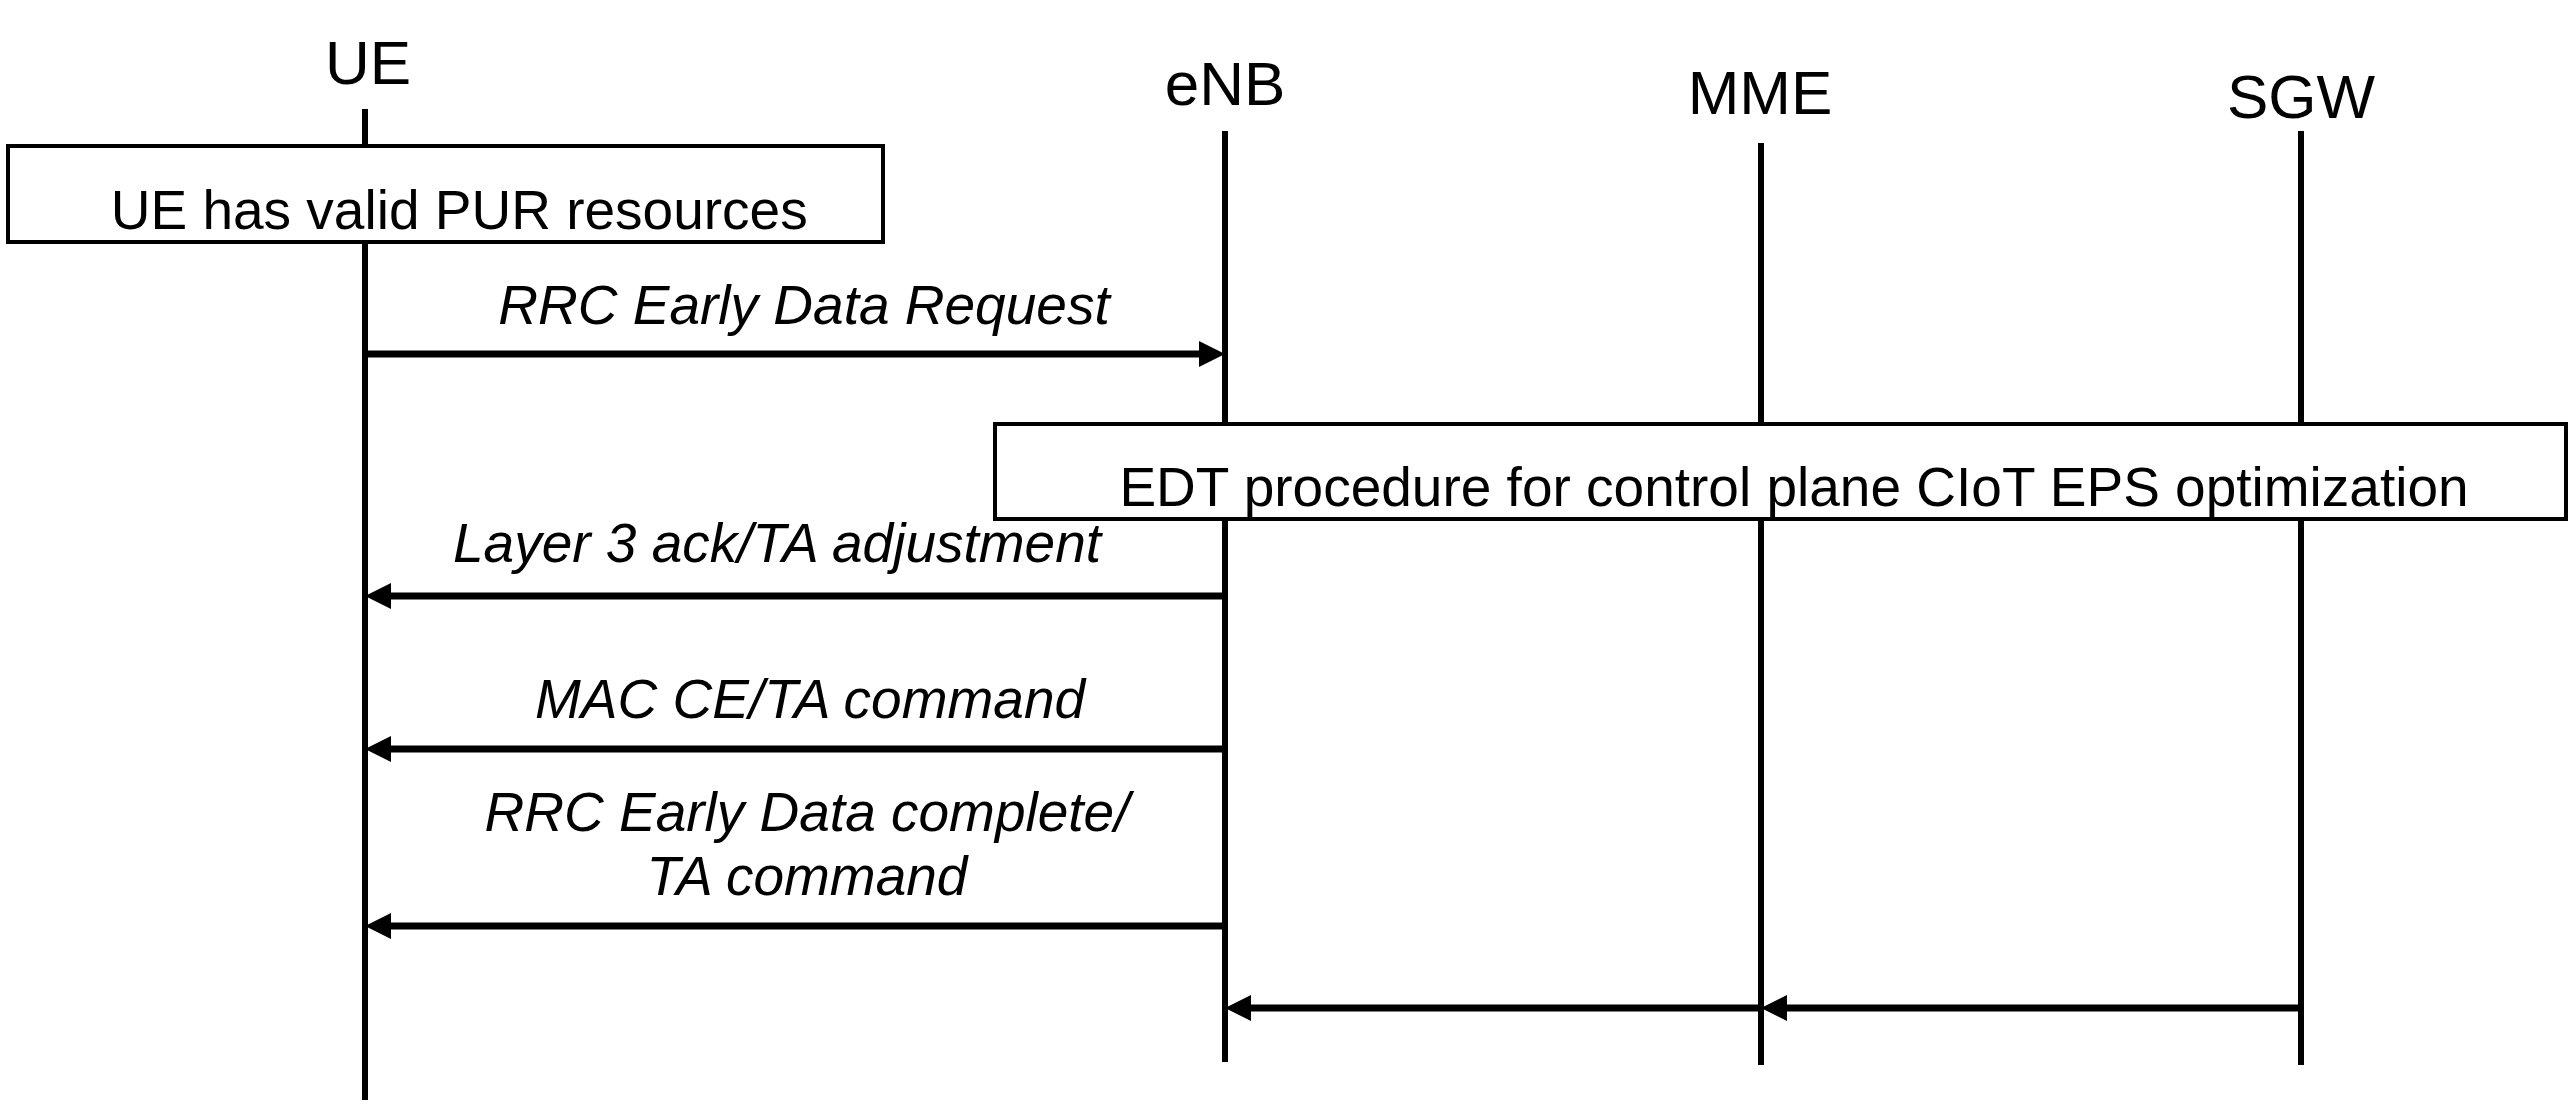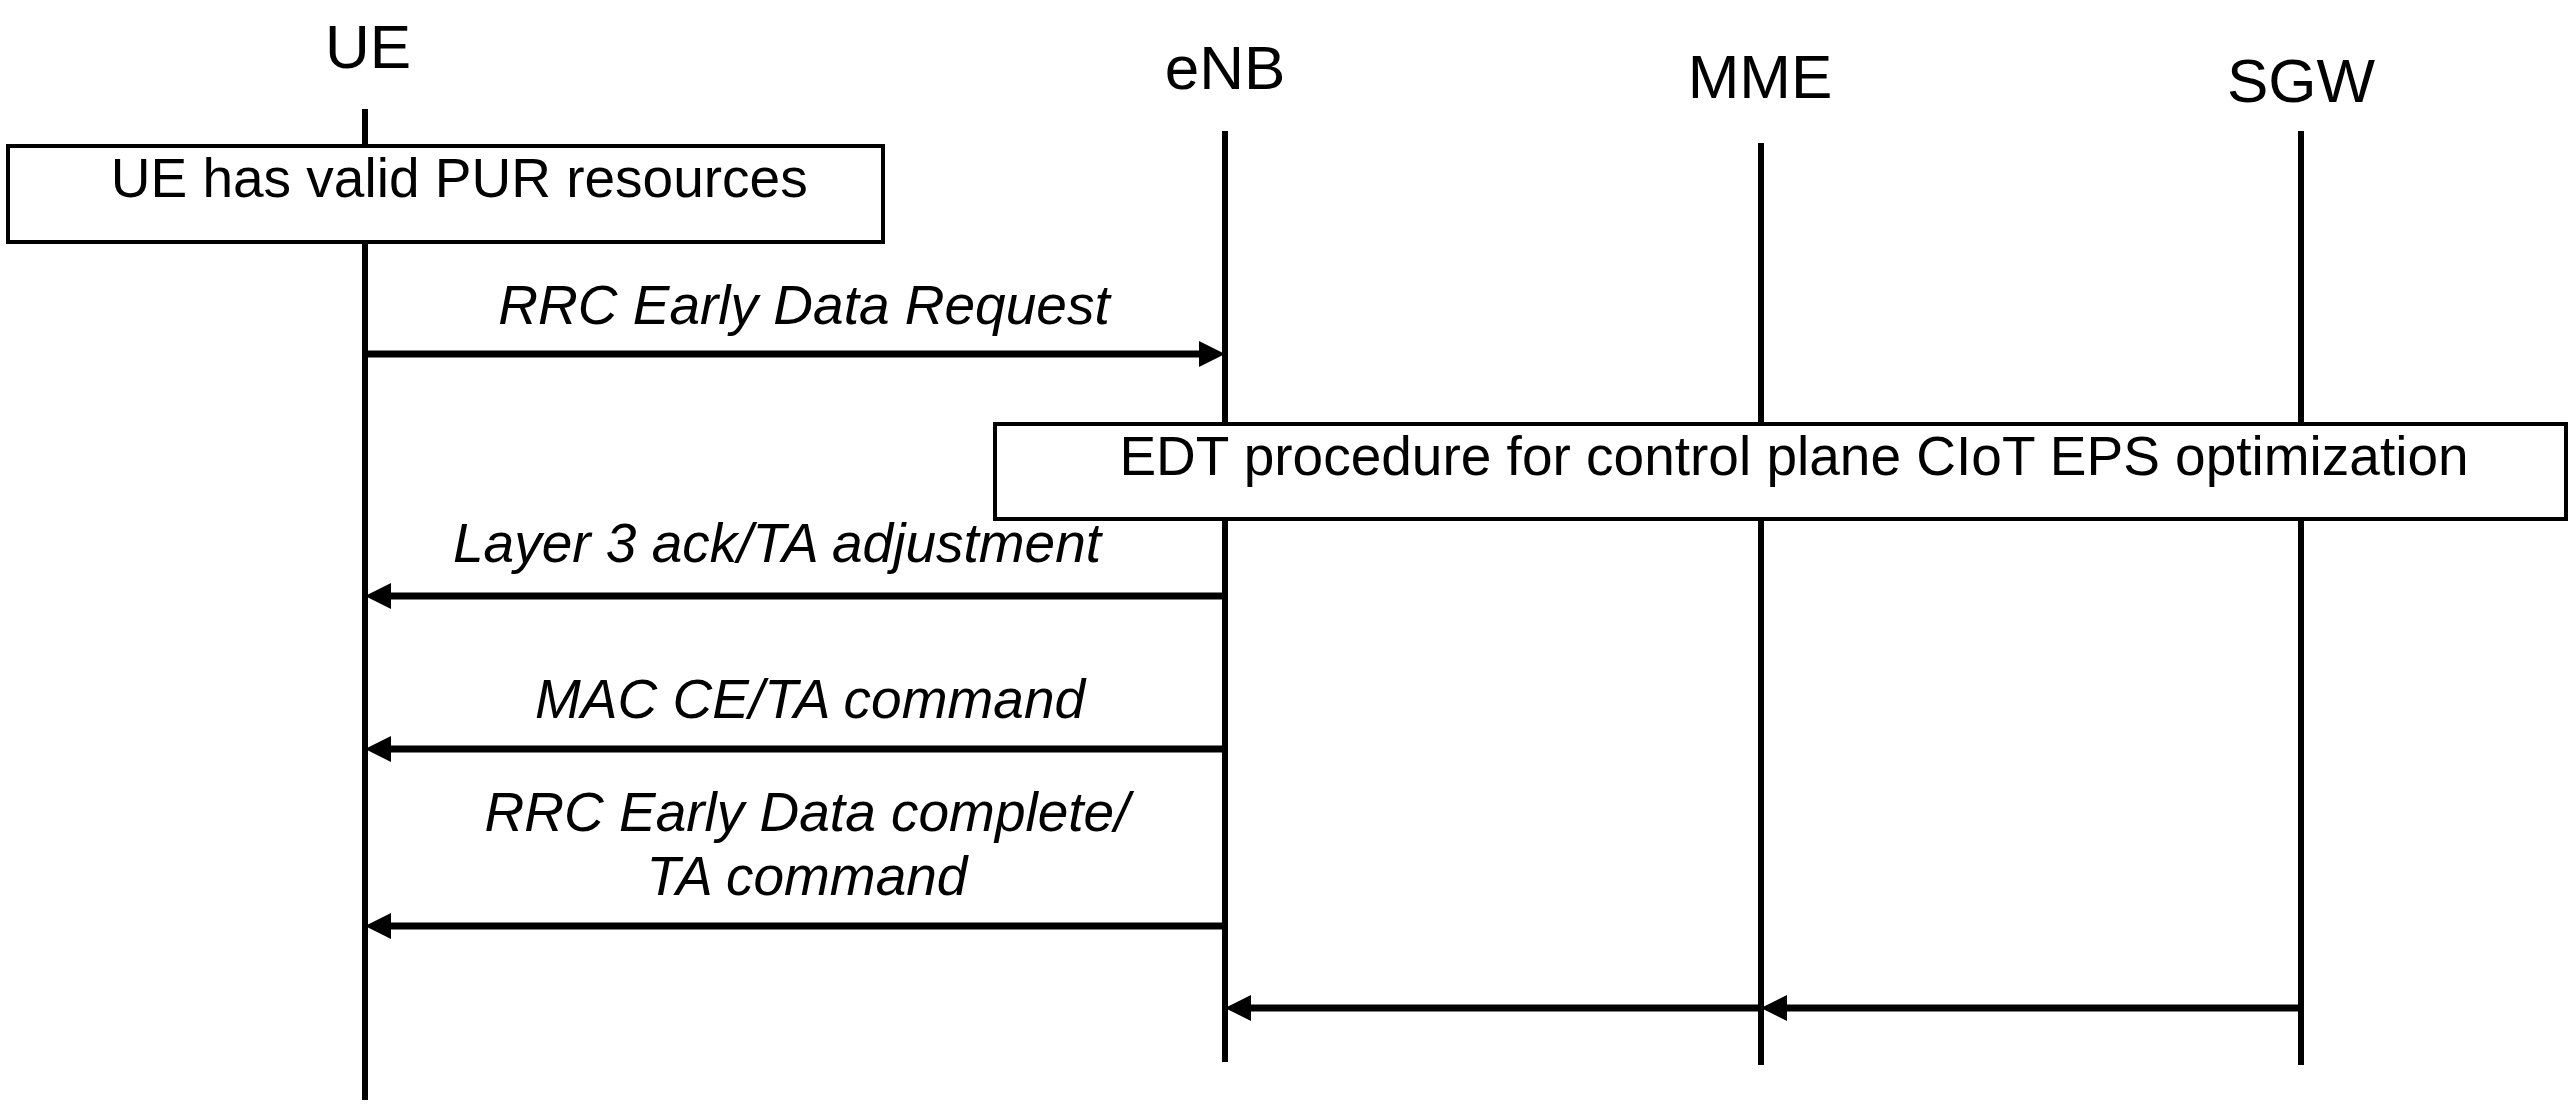--- a/index.html
+++ b/index.html
@@ -23,35 +23,36 @@
     background:var(--bg);
   }
   
   .entity-label{
     position:absolute;
     transform:translateX(-50%);
     font-size:62px;
     line-height:1;
     white-space:nowrap;
     z-index:4;
+    margin-top:16px;
   }
   
   .lifeline{
     position:absolute;
     width:6.2px;
     background:var(--line);
     z-index:1;
   }
   
   .note-box{
     position:absolute;
     background:var(--box-fill);
     border:4.6px solid var(--box-border);
     display:flex;
-    align-items:flex-start;
+    align-items:flex-end;
     justify-content:center;
     z-index:2;
     text-align:center;
     padding-left:27px;
   }
   .note-box span{
     font-size:55px;
     line-height:1.1;
     white-space:nowrap;
   }

